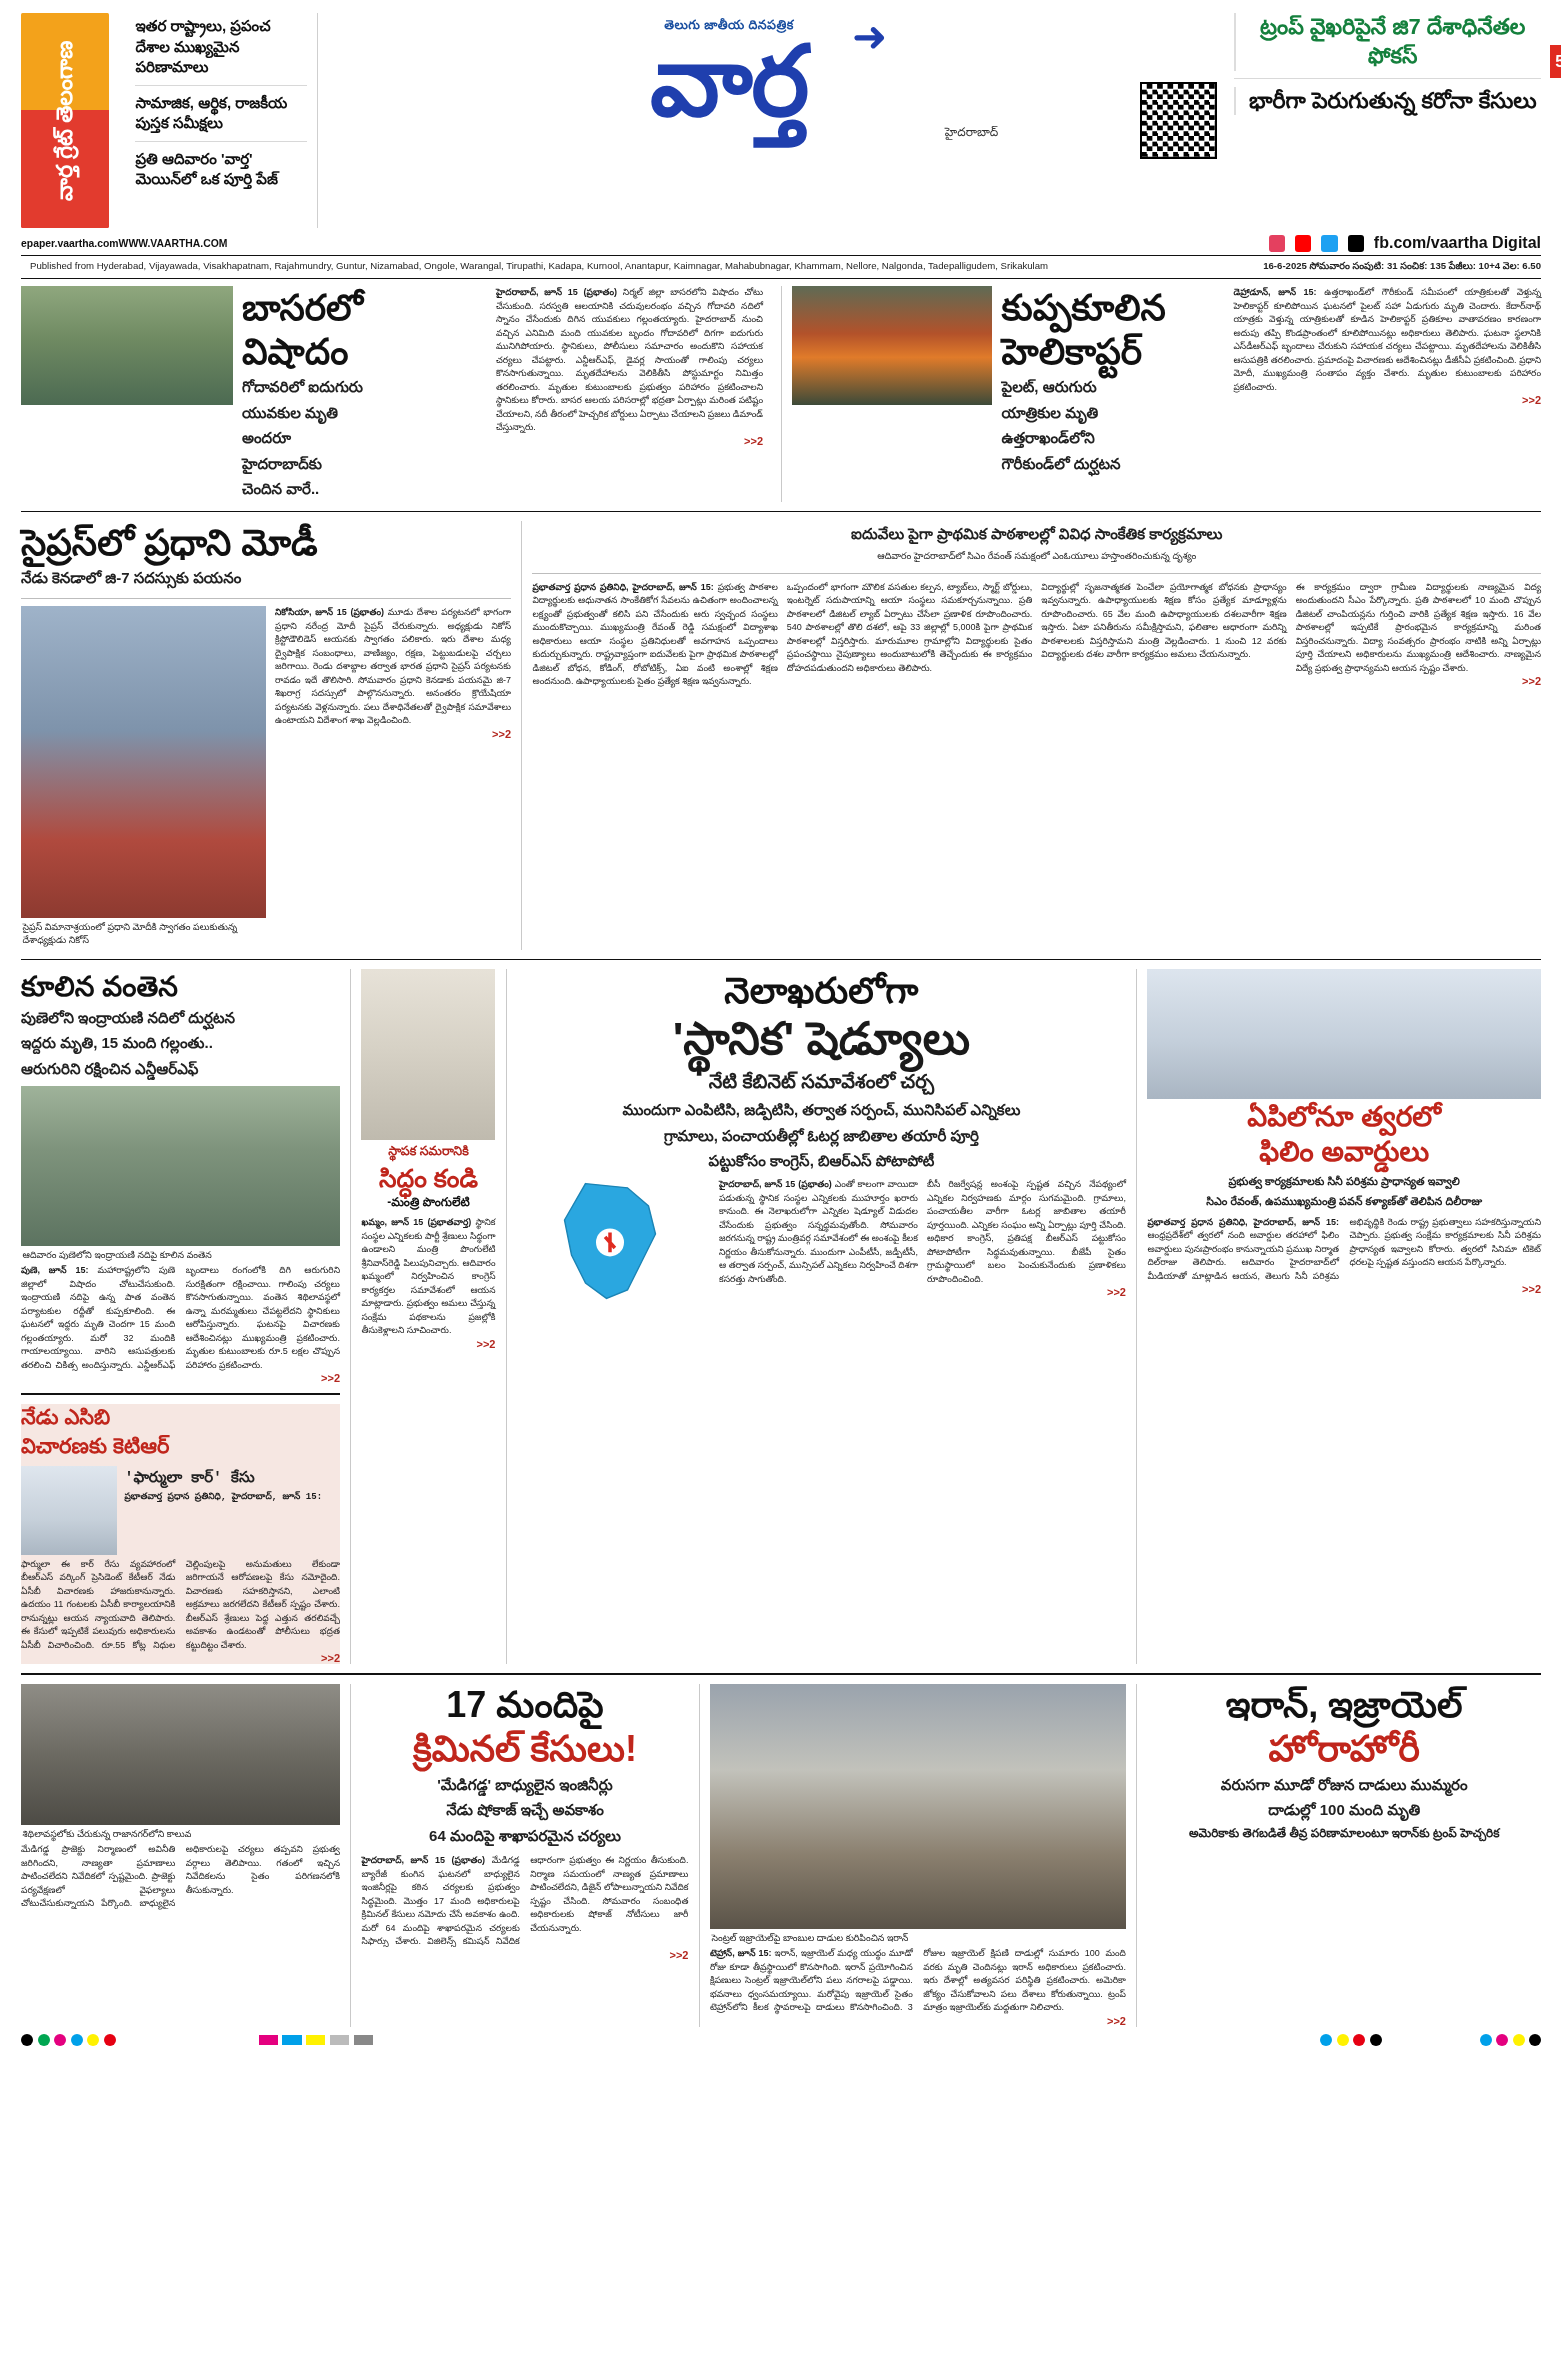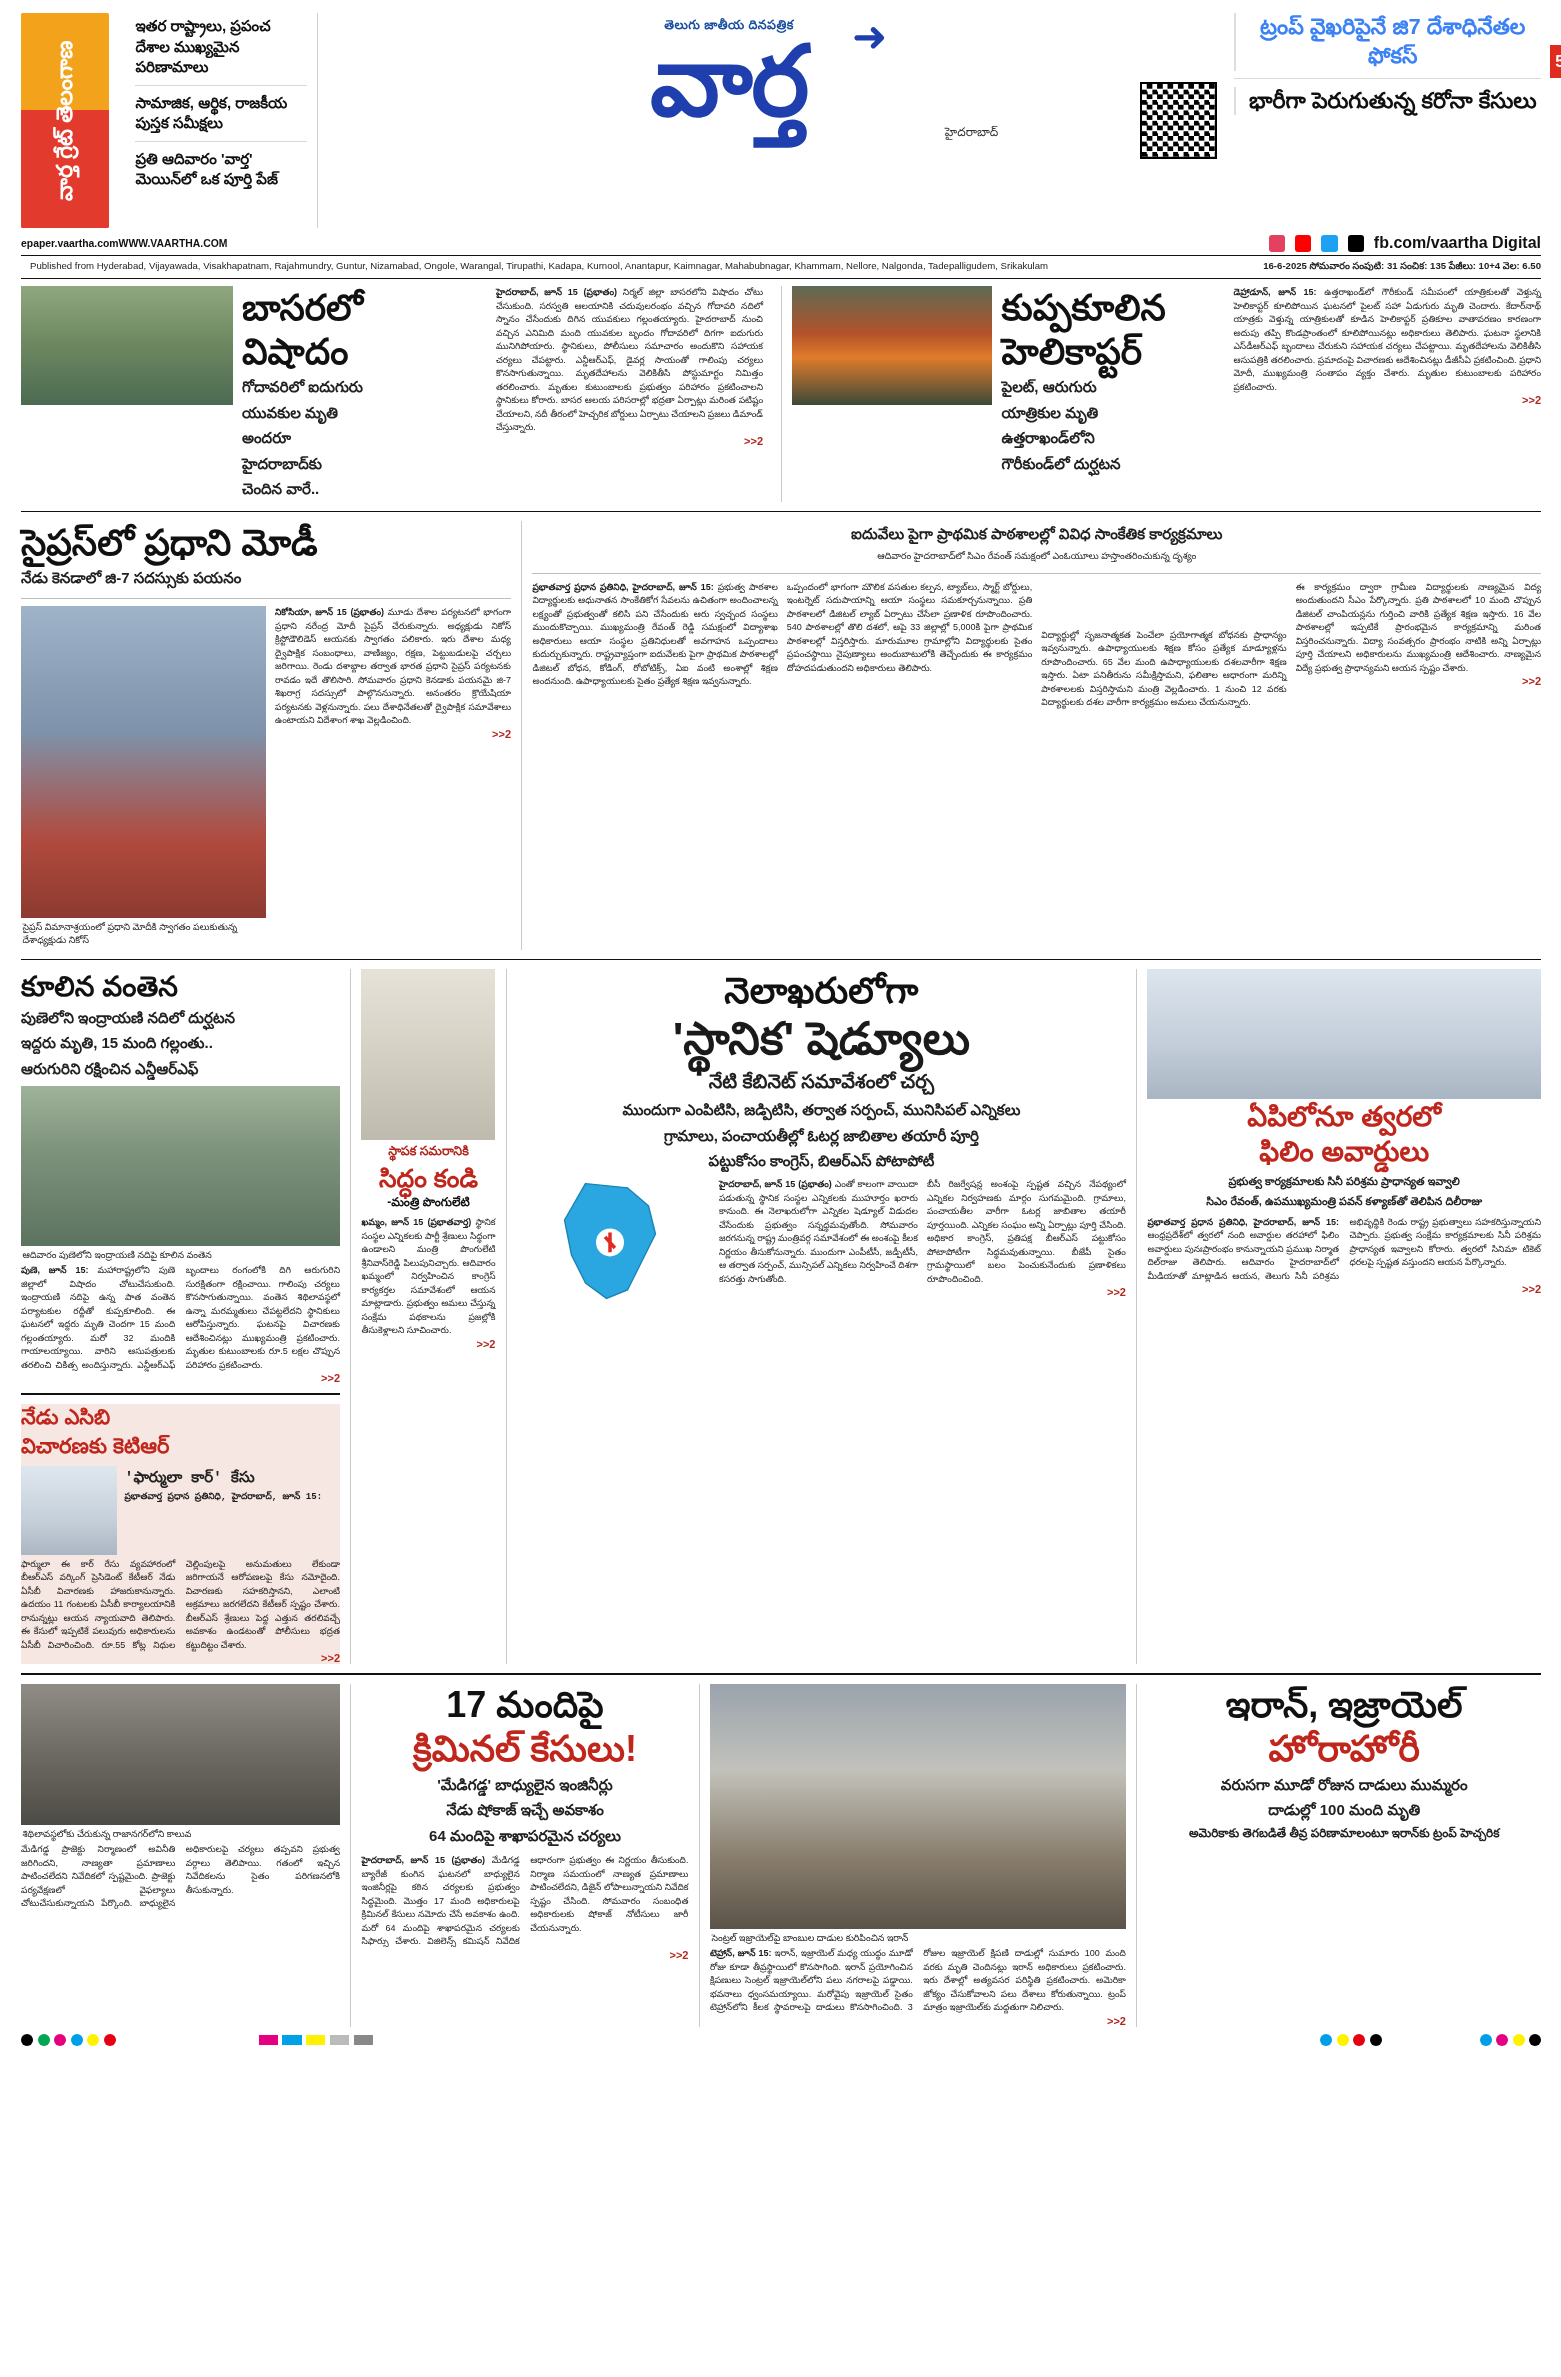--- a/index.html
+++ b/index.html
@@ -34,21 +34,21 @@
   }
   .mh-bird { position:absolute; right:245px; top:-1.5px; font-size:42px; color:#1f3fae; }
   .mh-city { font-size:12px; color:#333; text-align:right; padding-right:134px; margin-top:-4.5px;}
   .mh-qr { width:82px; display:flex; align-items:center; }
   .qr { width:77px; height:77px; background:
       repeating-conic-gradient(#000 0% 25%, #fff 0% 50%) 0 0/10.4px 10.4px,
       #fff;
       border:2.2px solid #000; }
   .mh-right { width:312px; background:#fff; padding-left:4.5px; }
   .mh-head-box { border-left:2.2px solid #ddd; padding-left:9px; }
-  .mh-head-box .hl { font-size:22px; font-weight:bold; line-height:1.3; text-align:center; color:#3b82f6; }
+  .mh-head-box .hl { font-size:22px; font-weight:bold; line-height:1.3; text-align:center; color:#15803d; }
   .mh-head-box .hl.b { color:#111; }
   .mh-rule { height:1.5px; background:#d9d9d9; margin:7.4px 0; }
   .pageflag { position:absolute; right:-7.4px; top:45px; background:#e02b20; color:#fff;
       font-weight:bold; width:19.3px; height:33px; display:flex; align-items:center; justify-content:center; font-size:16.3px;}
 
   .mh-bottom { display:flex; align-items:center; justify-content:space-between; padding:1.5px 0 3px 0; }
   .mh-url { font-size:10.4px; color:#111; font-weight:bold; }
   .social { display:flex; align-items:center; gap:10px; font-size:16px; font-weight:bold;}
   .sicon { width:16.3px; height:16.3px; border-radius:3px; display:inline-block; }
 
@@ -240,21 +240,21 @@
       <div class="row" style="gap:9px;">
         <div class="col" style="flex:1;">
           <div class="body">
             <span class="lead">ప్రభాతవార్త ప్రధాన ప్రతినిధి, హైదరాబాద్, జూన్ 15:</span>
             <span>ప్రభుత్వ పాఠశాల విద్యార్థులకు ఆధునాతన సాంకేతికోగ సేవలను ఉచితంగా అందించాలన్న లక్ష్యంతో ప్రభుత్వంతో కలిసి పని చేసేందుకు ఆరు స్వచ్ఛంద సంస్థలు ముందుకొచ్చాయి. ముఖ్యమంత్రి రేవంత్ రెడ్డి సమక్షంలో విద్యాశాఖ అధికారులు ఆయా సంస్థల ప్రతినిధులతో అవగాహన ఒప్పందాలు కుదుర్చుకున్నారు. రాష్ట్రవ్యాప్తంగా ఐదువేలకు పైగా ప్రాథమిక పాఠశాలల్లో డిజిటల్ బోధన, కోడింగ్, రోబోటిక్స్, ఏఐ వంటి అంశాల్లో శిక్షణ అందనుంది. ఉపాధ్యాయులకు సైతం ప్రత్యేక శిక్షణ ఇవ్వనున్నారు.</span>
           </div>
         </div>
         <div class="col" style="flex:1;">
           <div class="body">ఒప్పందంలో భాగంగా మౌలిక వసతుల కల్పన, ట్యాబ్‌లు, స్మార్ట్ బోర్డులు, ఇంటర్నెట్ సదుపాయాన్ని ఆయా సంస్థలు సమకూర్చనున్నాయి. ప్రతి పాఠశాలలో డిజిటల్ ల్యాబ్ ఏర్పాటు చేసేలా ప్రణాళిక రూపొందించారు. 540 పాఠశాలల్లో తొలి దశలో, ఆపై 33 జిల్లాల్లో 5,000కి పైగా ప్రాథమిక పాఠశాలల్లో విస్తరిస్తారు. మారుమూల గ్రామాల్లోని విద్యార్థులకు సైతం ప్రపంచస్థాయి నైపుణ్యాలు అందుబాటులోకి తెచ్చేందుకు ఈ కార్యక్రమం దోహదపడుతుందని అధికారులు తెలిపారు.</div>
         </div>
-        <div class="col" style="flex:1;margin-top:48px;">
+        <div class="col" style="flex:1;">
           <div class="body">విద్యార్థుల్లో సృజనాత్మకత పెంచేలా ప్రయోగాత్మక బోధనకు ప్రాధాన్యం ఇవ్వనున్నారు. ఉపాధ్యాయులకు శిక్షణ కోసం ప్రత్యేక మాడ్యూళ్లను రూపొందించారు. 65 వేల మంది ఉపాధ్యాయులకు దశలవారీగా శిక్షణ ఇస్తారు. ఏటా పనితీరును సమీక్షిస్తామని, ఫలితాల ఆధారంగా మరిన్ని పాఠశాలలకు విస్తరిస్తామని మంత్రి వెల్లడించారు. 1 నుంచి 12 వరకు విద్యార్థులకు దశల వారీగా కార్యక్రమం అమలు చేయనున్నారు.</div>
         </div>
         <div class="col" style="flex:1;">
           <div class="body">ఈ కార్యక్రమం ద్వారా గ్రామీణ విద్యార్థులకు నాణ్యమైన విద్య అందుతుందని సీఎం పేర్కొన్నారు. ప్రతి పాఠశాలలో 10 మంది చొప్పున డిజిటల్ చాంపియన్లను గుర్తించి వారికి ప్రత్యేక శిక్షణ ఇస్తారు. 16 వేల పాఠశాలల్లో ఇప్పటికే ప్రారంభమైన కార్యక్రమాన్ని మరింత విస్తరించనున్నారు. విద్యా సంవత్సరం ప్రారంభం నాటికి అన్ని ఏర్పాట్లు పూర్తి చేయాలని అధికారులను ముఖ్యమంత్రి ఆదేశించారు. నాణ్యమైన విద్యే ప్రభుత్వ ప్రాధాన్యమని ఆయన స్పష్టం చేశారు.</div>
           <div class="more">&gt;&gt;2</div>
         </div>
       </div>
     </div>
   </div>
 

